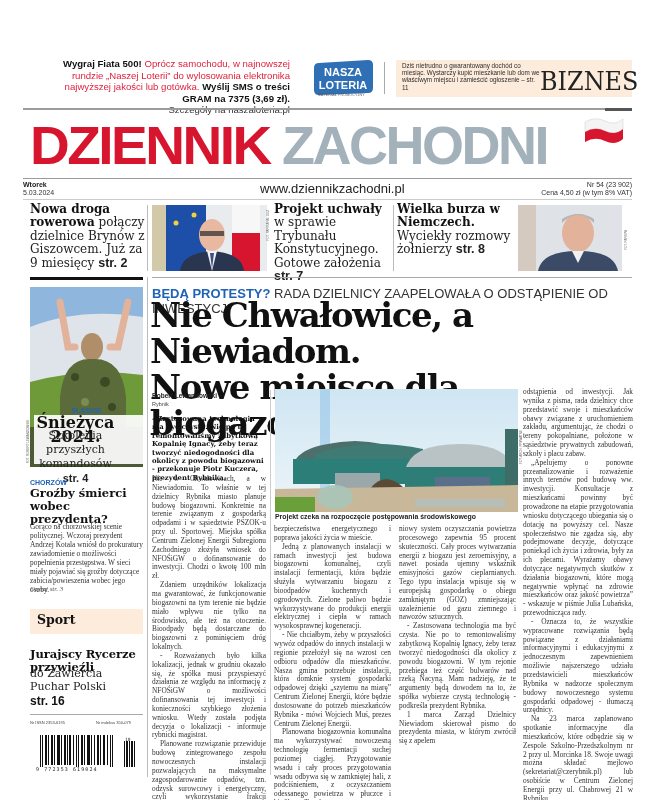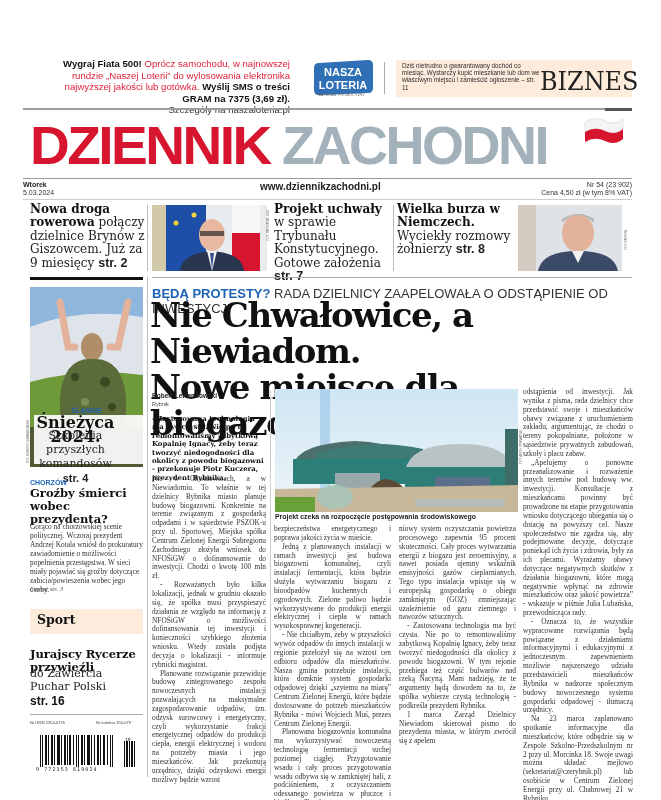--- a/index.html
+++ b/index.html
@@ -22,21 +22,21 @@
 
   
   #rule-top { left: 23px; top: 108px; width: 609px; height: 2px; background: #9c9c9c; }
   #rule-top-dark { left: 605px; top: 108px; width: 27px; height: 3px; background: #555; }
   #mast-1 { left: 30px; top: 118px; font-family: "Liberation Sans", sans-serif; font-weight: bold; font-size: 54px; line-height: 54px; color: #d7152e; letter-spacing: -2.5px; transform: scaleX(1.02); transform-origin: left; }
   #mast-2 { left: 282px; top: 118px; font-family: "Liberation Sans", sans-serif; font-weight: bold; font-size: 54px; line-height: 54px; color: #a3b1bb; letter-spacing: -2.5px; }
   #flag { left: 583px; top: 116px; width: 42px; height: 28px; }
   #rule-mast { left: 23px; top: 178px; width: 609px; height: 1px; background: #9c9c9c; }
   #day { left: 23px; top: 181px; font-size: 7px; font-weight: bold; color: #222; }
   #date { left: 23px; top: 189px; font-size: 7px; color: #333; }
-  #website { left: 260px; top: 181px; width: 140px; text-align: left; font-size: 10px; font-weight: bold; color: #222; }
+  #website { left: 260px; top: 181px; width: 140px; text-align: left; font-size: 13px; font-weight: normal; color: #222; }
   #issue { left: 480px; top: 181px; width: 152px; text-align: right; font-size: 7px; color: #333; }
   #price { left: 480px; top: 189px; width: 152px; text-align: right; font-size: 7px; color: #333; }
   #rule-date { left: 23px; top: 199px; width: 609px; height: 1px; background: #ccc; }
 
   
   .teaser { font-family: "DejaVu Serif", serif; font-size: 12px; line-height: 13.4px; color: #222; }
   .teaser b { font-weight: bold; color: #111; }
   .teaser .str { font-family: "Liberation Sans", sans-serif; font-weight: bold; font-size: 12.5px; }
   #teaser-1 { left: 30px; top: 203px; width: 118px; }
   #vdiv-1 { left: 147px; top: 205px; width: 1px; height: 66px; background: #bbb; }
@@ -262,20 +262,21 @@
   <div>Nie Chwałowice, a Niewiadom.</div>
   <div>Nowe miejsce dla biogazowni</div>
 </div>
 
 <div id="author" class="abs">Robert Lewandowski</div>
 <div id="city" class="abs">Rybnik</div>
 <div id="lead" class="abs">- Zastosowana technologia ma być czysta. Nie po to remontowaliśmy zabytkową Kopalnię Ignacy, żeby teraz tworzyć niedogodności dla okolicy z powodu biogazowni - przekonuje Piotr Kuczera, prezydent Rybnika.</div>
 
 <div id="col-1" class="abs col">
   <p>Nie w Chwałowicach, a w Niewiadomiu. To właśnie w tej dzielnicy Rybnika miasto planuje budowę biogazowni. Konkretnie na terenie związanym z gospodarką odpadami i w sąsiedztwie PSZOK-u przy ul. Sportowej. Miejska spółka Centrum Zielonej Energii Subregionu Zachodniego złożyła wniosek do NFOŚiGW o dofinansowanie do inwestycji. Chodzi o kwotę 100 mln zł.</p>
+  <p class="ind">Zdaniem urzędników lokalizacja ma gwarantować, że funkcjonowanie biogazowni na tym terenie nie będzie miało wpływu nie tylko na środowisko, ale też na otoczenie. Bioodpady będą dostarczane do biogazowni z pominięciem dróg lokalnych.</p>
   <p class="ind">- Rozważanych było kilka lokalizacji, jednak w grudniu okazało się, że spółka musi przyspieszyć działania ze względu na informację z NFOŚiGW o możliwości dofinansowania tej inwestycji i konieczności szybkiego złożenia wniosku. Wtedy została podjęta decyzja o lokalizacji - informuje rybnicki magistrat.</p>
   <p class="ind">Planowane rozwiązanie przewiduje budowę zintegrowanego zespołu nowoczesnych instalacji pozwalających na maksymalne zagospodarowanie odpadów, tzn. odzysk surowcowy i energetyczny, czyli wykorzystanie frakcji energetycznej odpadów do produkcji ciepła, energii elektrycznej i wodoru na potrzeby miasta i jego mieszkańców. Jak przekonują urzędnicy, dzięki odzyskowi energii możliwy będzie wzrost</p>
 </div>
 <div id="vdiv-c1" class="abs"></div>
 
 <svg id="photo-main" class="abs" viewBox="0 0 243 123">
   <defs>
     <linearGradient id="sky" x1="0" y1="0" x2="0" y2="1">
       <stop offset="0" stop-color="#cfe6f3"></stop>
         <stop offset="1" stop-color="#eef5f8"></stop>

